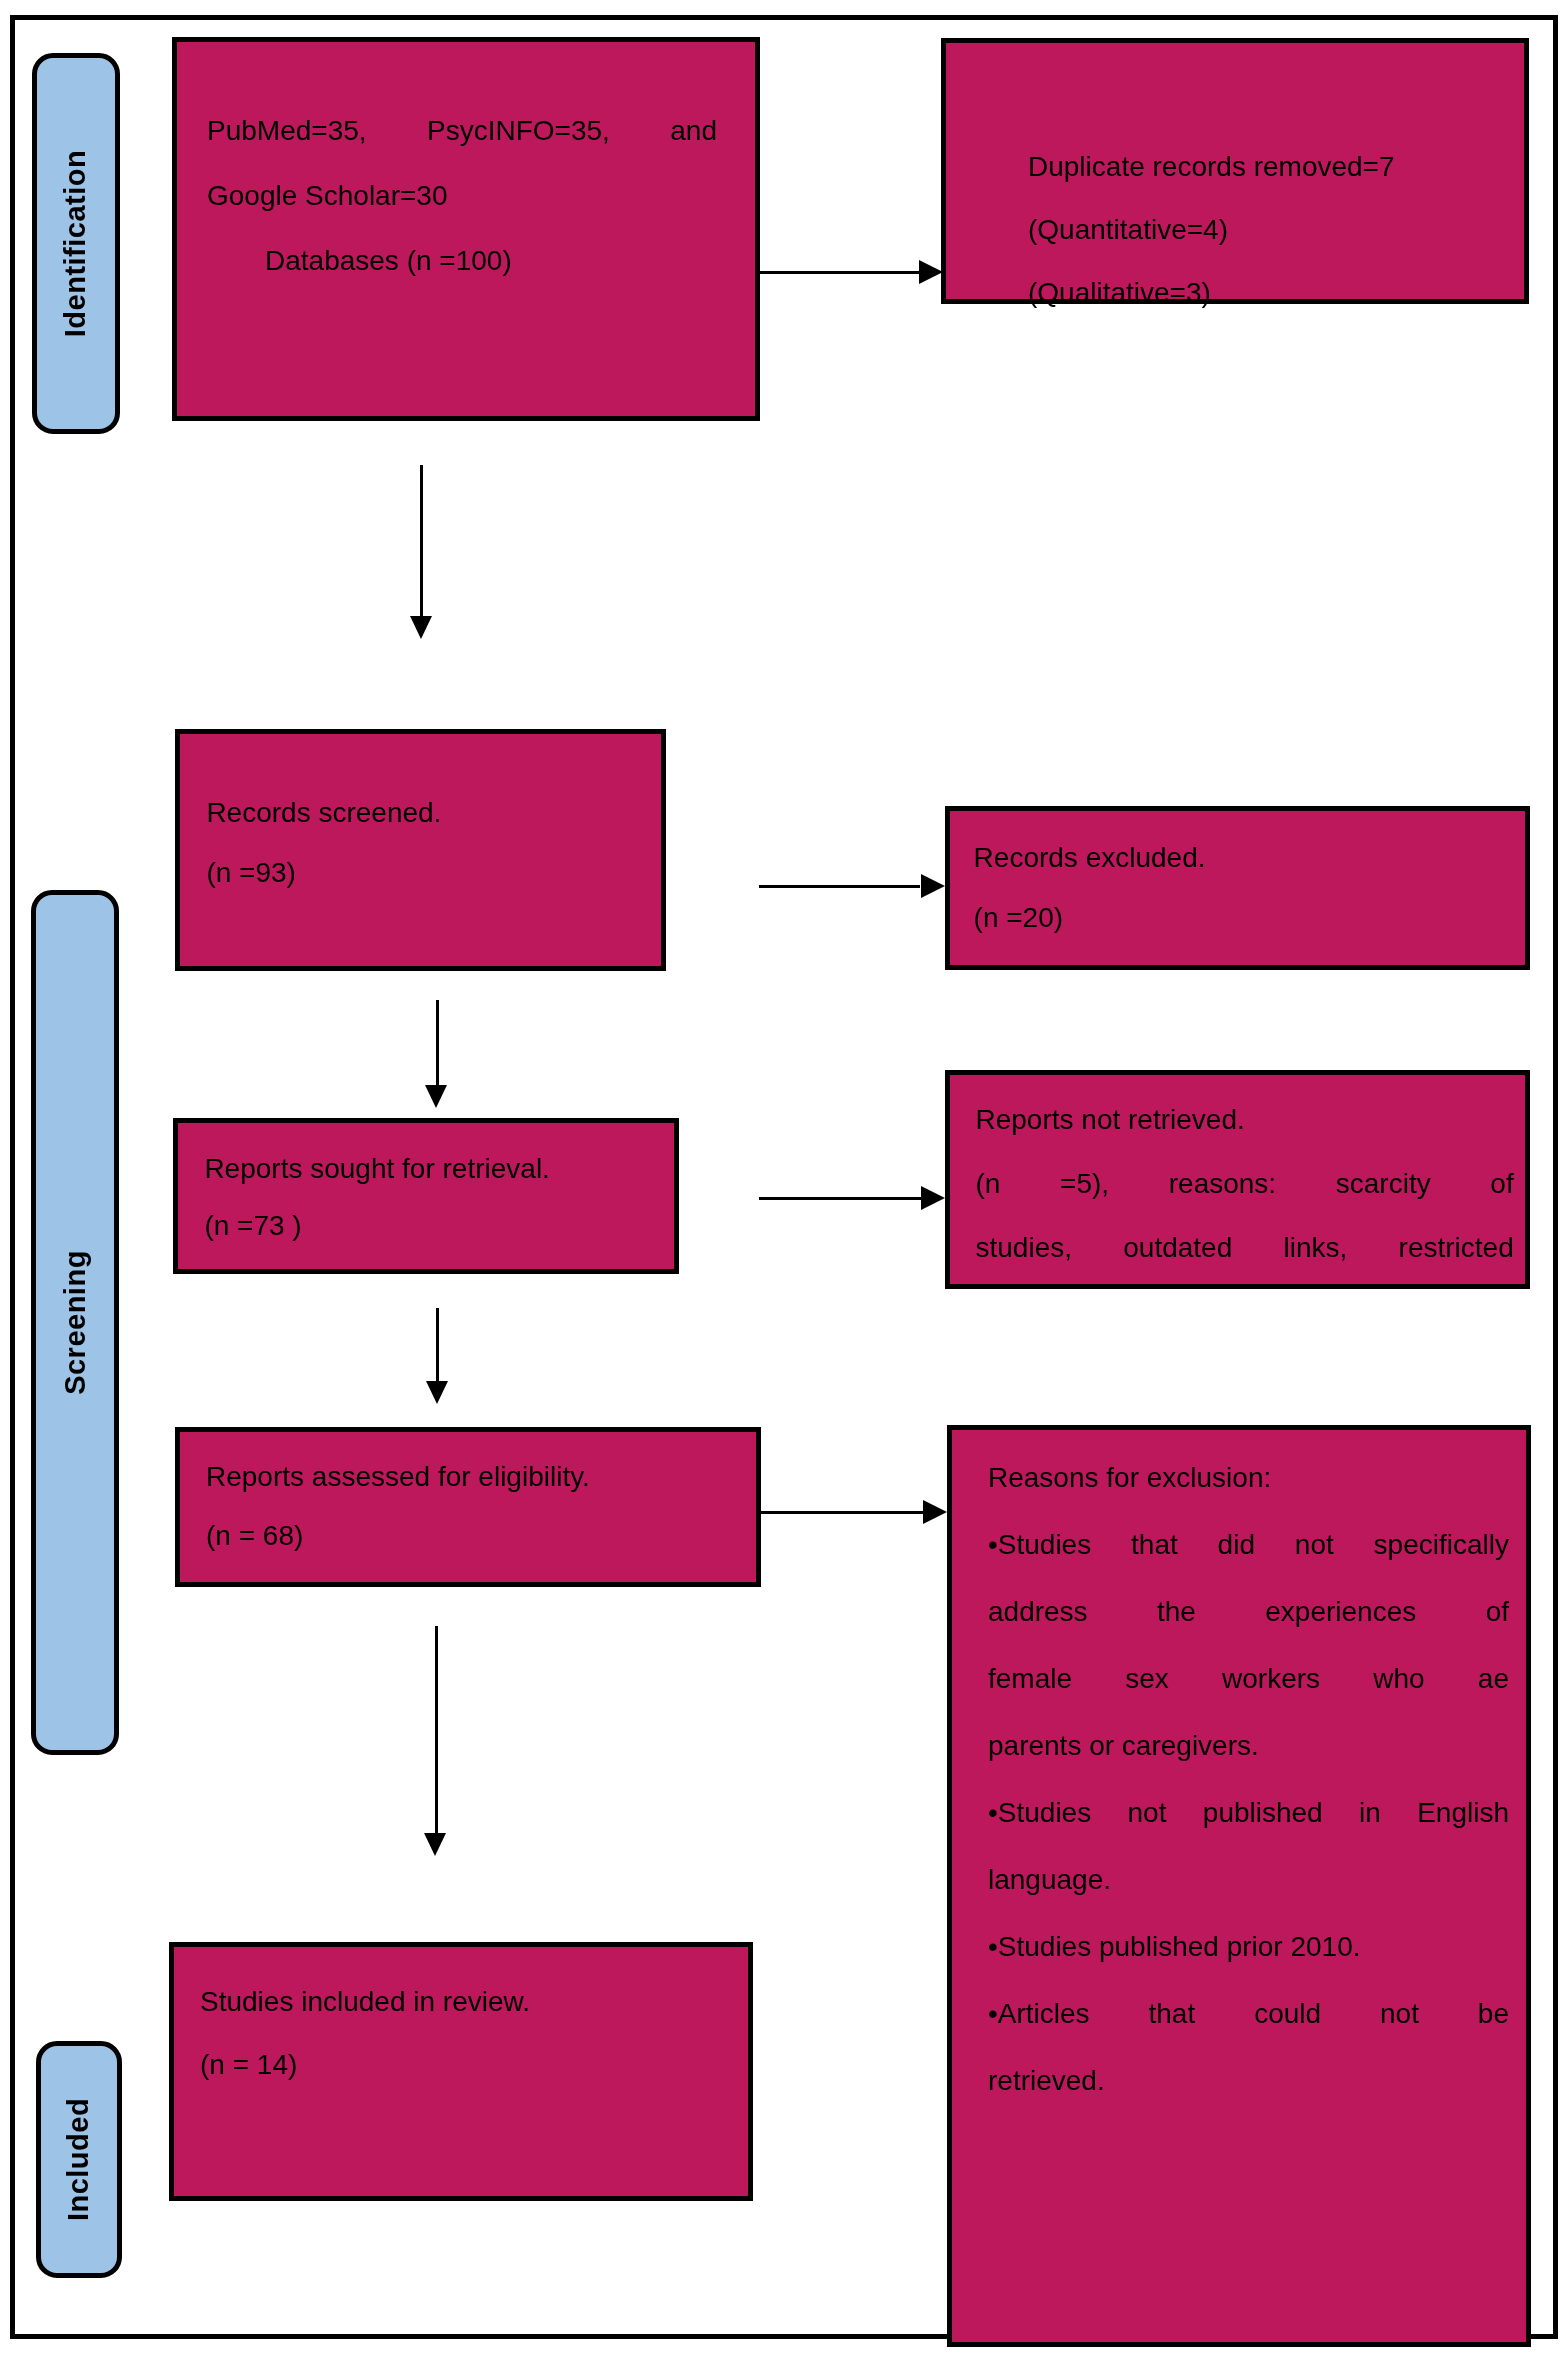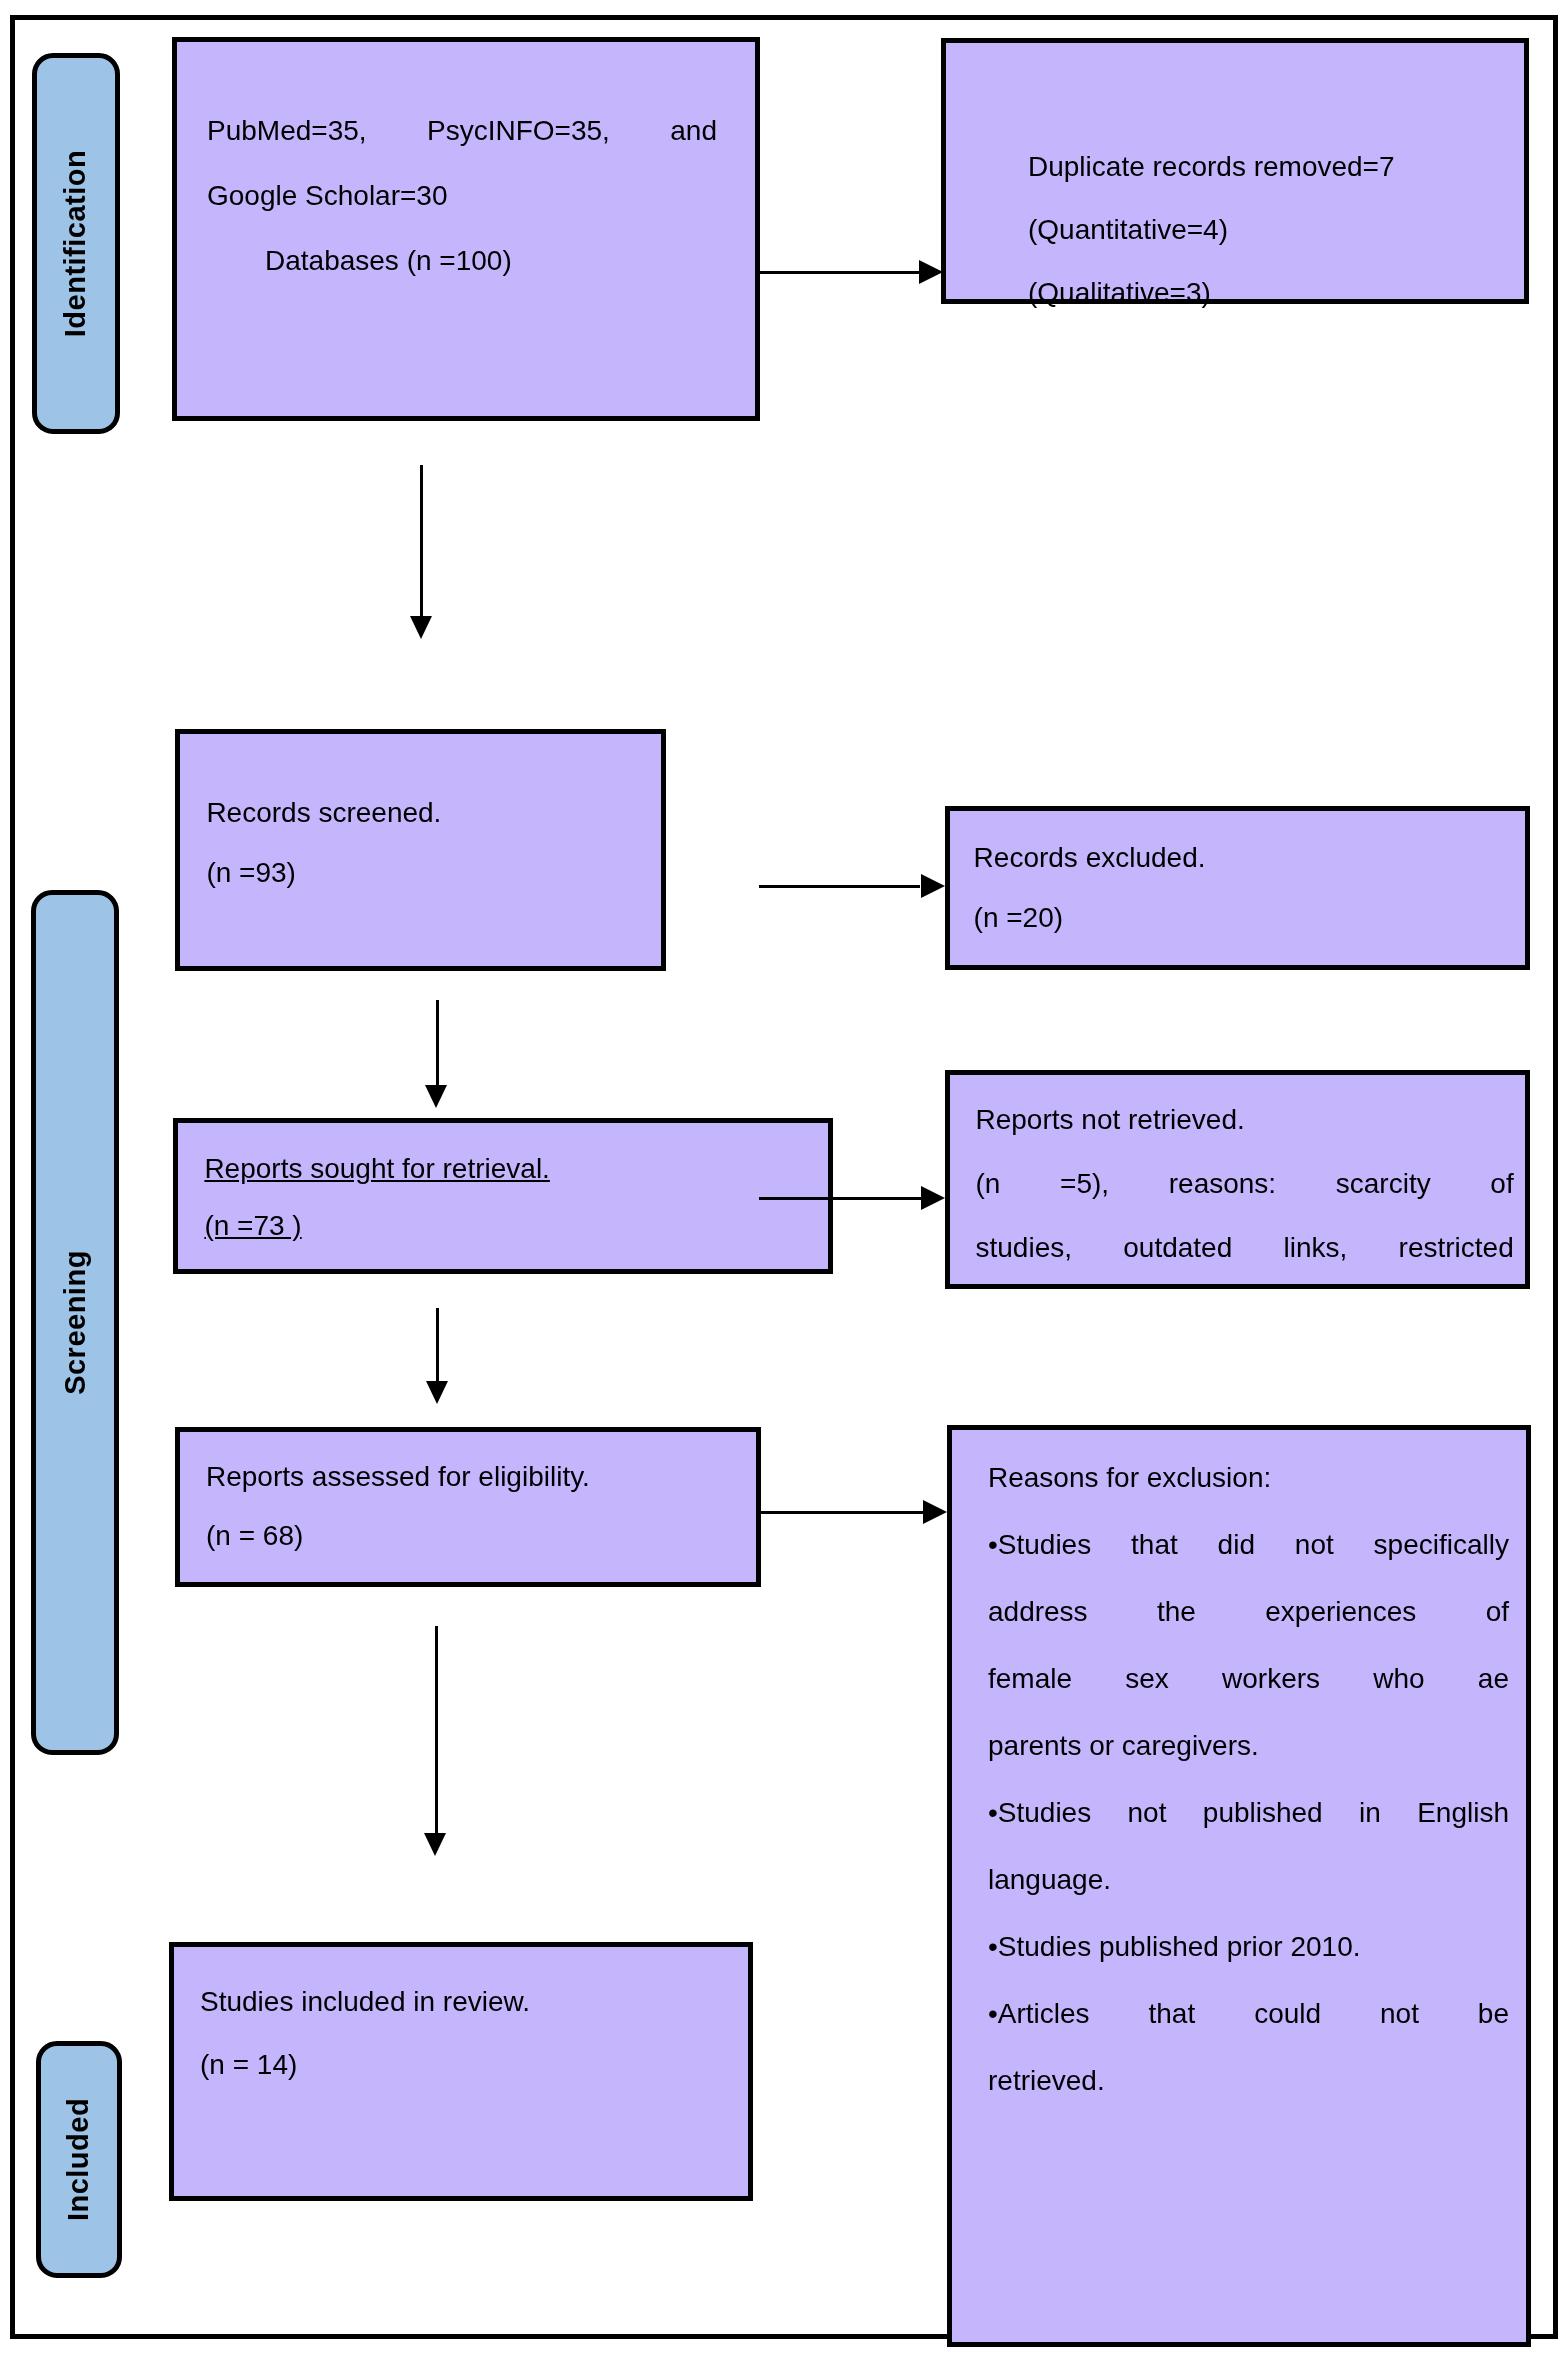--- a/index.html
+++ b/index.html
@@ -39,32 +39,32 @@
     letter-spacing: 0.5px;
   }
   #pill-identification { left: 32px;  top: 53px;  width: 88px; height: 381px; }
   #pill-screening      { left: 31px;  top: 890px; width: 88px; height: 865px; }
   #pill-included       { left: 36px;  top: 2041px; width: 86px; height: 237px; }
 
   
   .box {
     position: absolute;
     border: 5.2px solid #000000;
-    background: #c4b5fd;
+    background: #be185d;
     font-size: 28px;
   }
   .box .line { min-height: 1em; }
   .box .stretch { text-align: justify; text-align-last: justify; }
   .box .indent { padding-left: 58px; }
 
   #box-databases        { left: 172px;  top: 37px;   width: 588px; height: 384px;  padding: 56px 38px 0 30px;  line-height: 65px; }
   #box-duplicates       { left: 941px; top: 38px;   width: 588px; height: 266px;  padding: 92px 28px 0 82px; line-height: 63px; }
   #box-screened         { left: 175px;  top: 729px; width: 491px; height: 242px;  padding: 49px 28px 0 26.4px;  line-height: 60px; }
   #box-excluded         { left: 945px; top: 806px; width: 585px; height: 164px;  padding: 16.5px 28px 0 23.6px;   line-height: 60px; }
-  #box-sought           { left: 173px;  top: 1118px; width: 660px; height: 156px;  padding: 17px 28px 0 26.4px;   line-height: 57px; text-decoration: underline; }
+  #box-sought           { left: 173px;  top: 1118px; width: 506px; height: 156px;  padding: 17px 28px 0 26.4px;   line-height: 57px; }
   #box-not-retrieved    { left: 945px; top: 1070px; width: 585px; height: 219px;  padding: 13.2px 11.3px 0 25.5px;   line-height: 64px; }
   #box-assessed         { left: 175px;  top: 1427px; width: 586px; height: 160px;  padding: 14.6px 28px 0 26px;   line-height: 59px; }
   #box-exclusion-reasons{ left: 947px; top: 1425px; width: 584px; height: 922px; padding: 14px 17px 0 36px;   line-height: 67px; }
   #box-included-studies { left: 169px;  top: 1942px; width: 584px; height: 259px;  padding: 22.7px 28px 0 26px;   line-height: 63px; }
 
   
   .hline { position: absolute; height: 2.8px; background: #000000; }
   .vline { position: absolute; width: 2.8px;  background: #000000; }
   .head-right {
     position: absolute; width: 0; height: 0;

